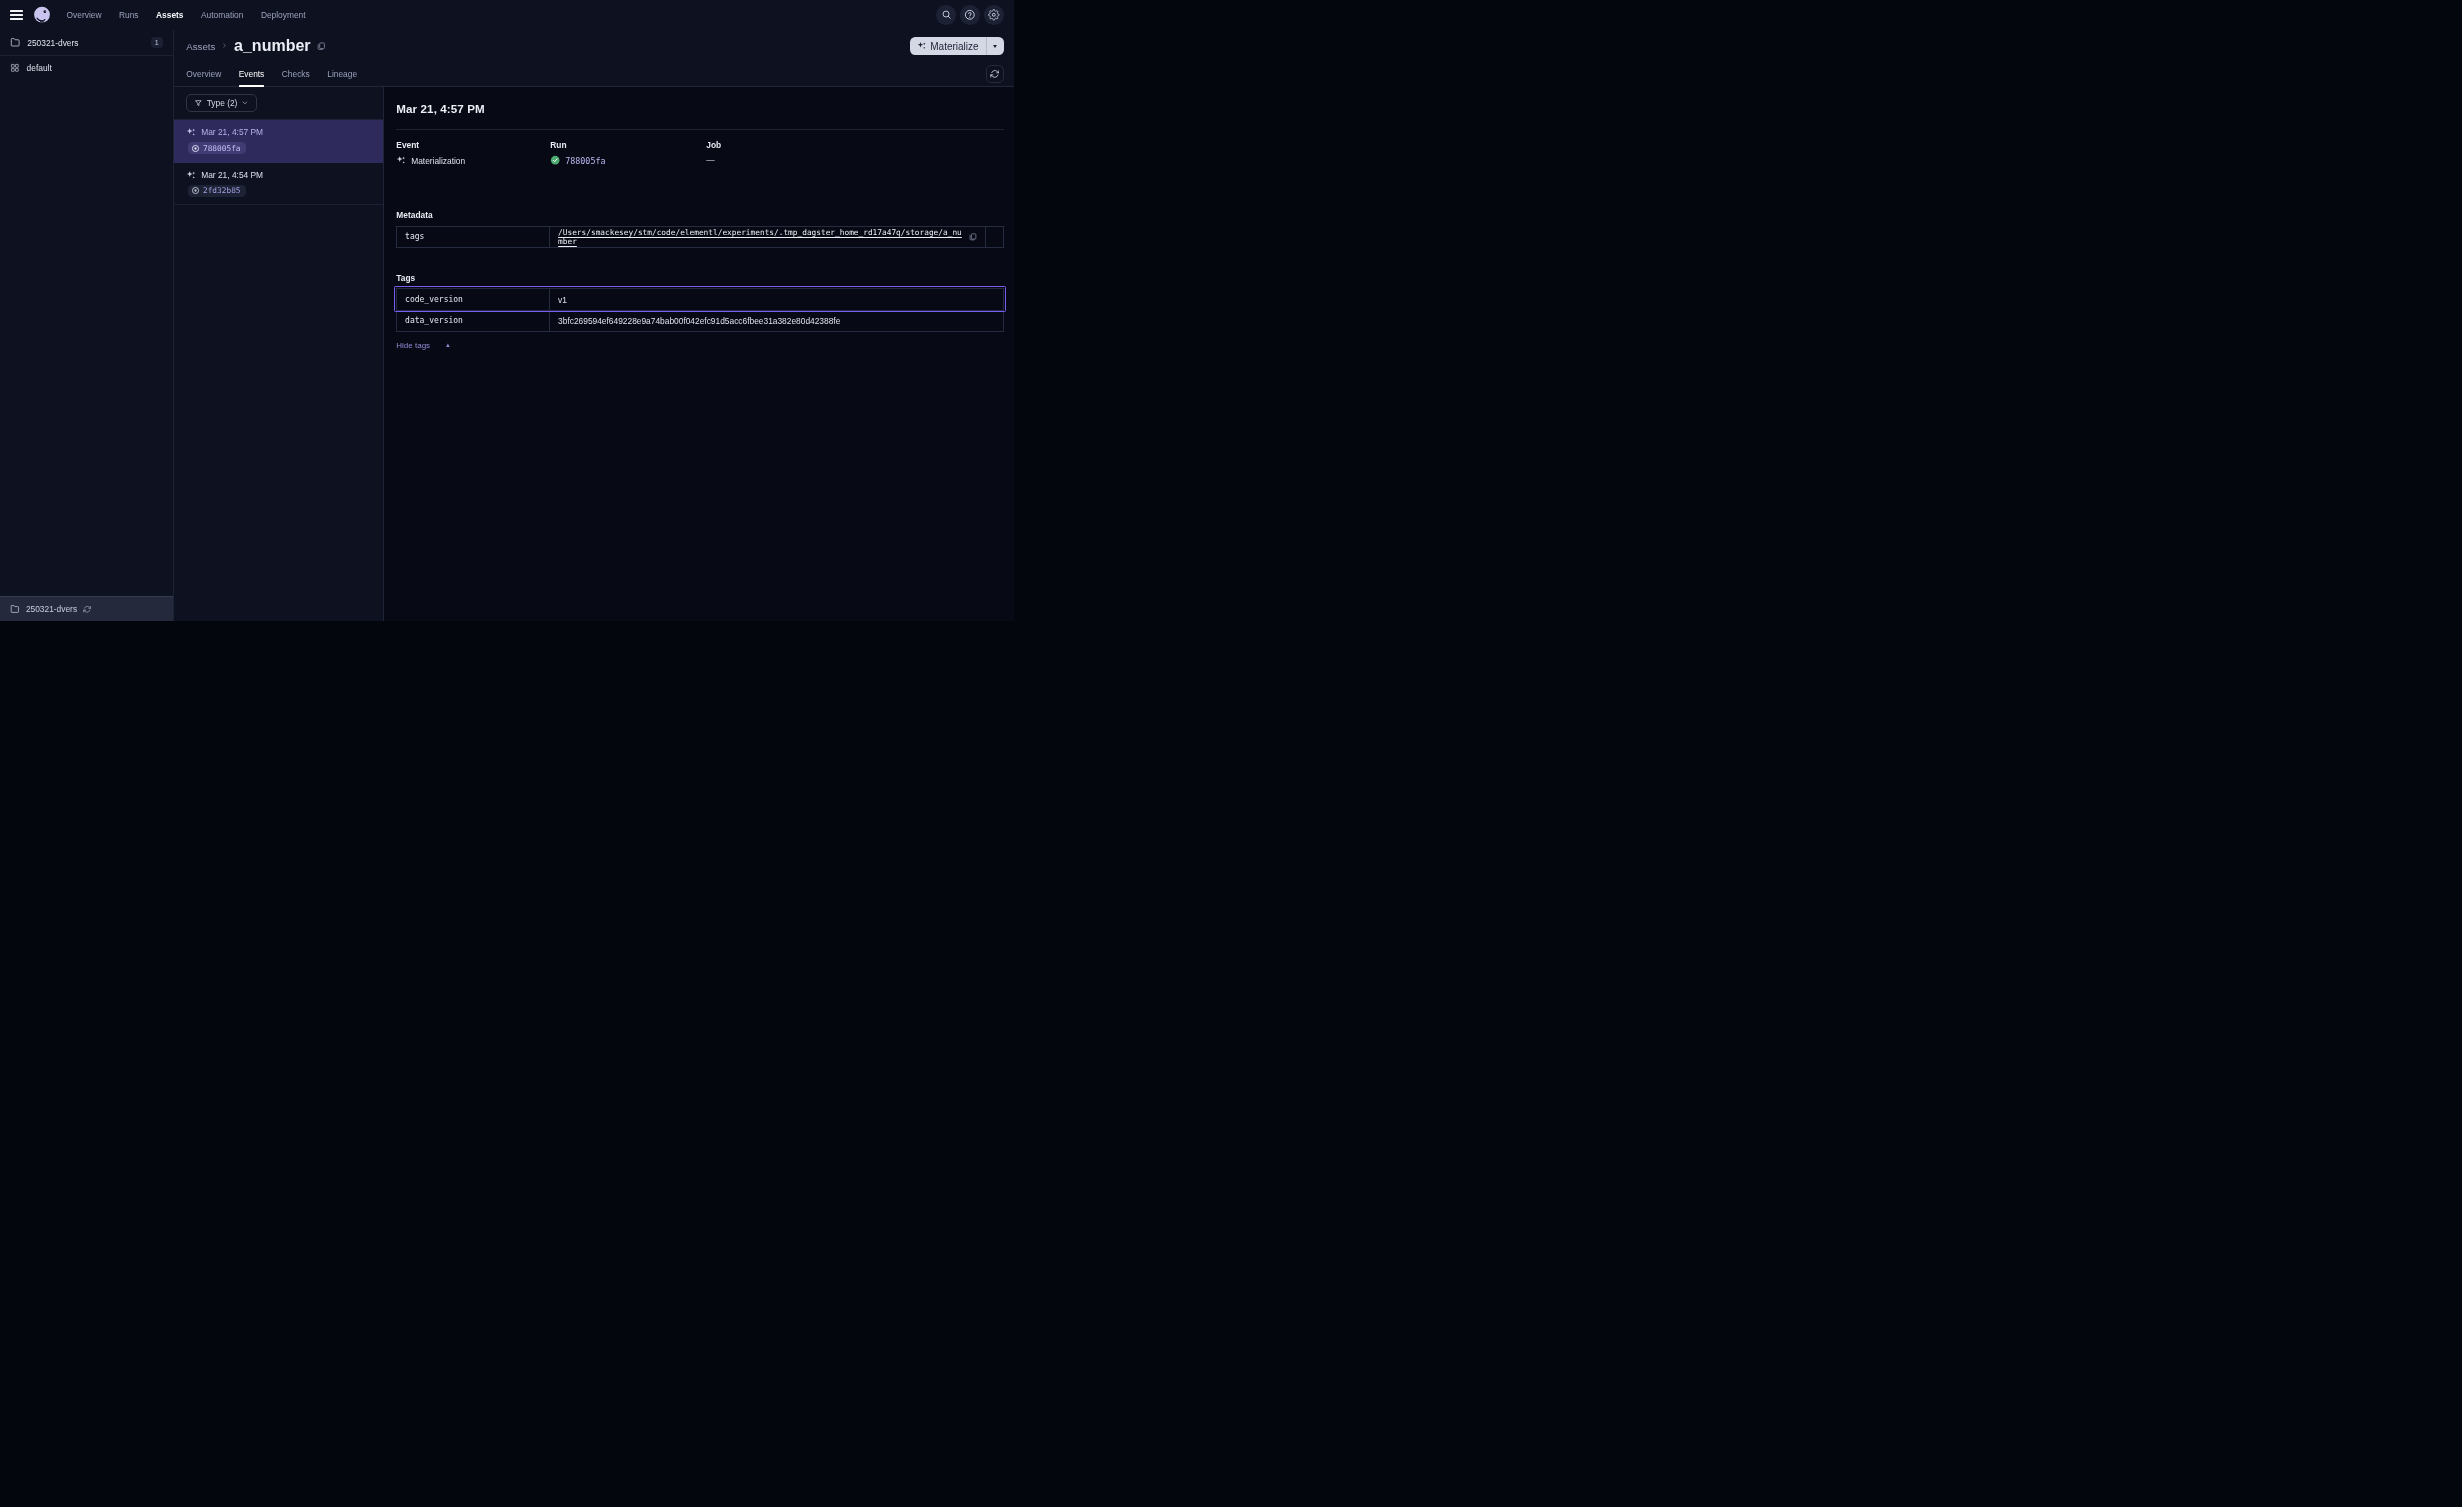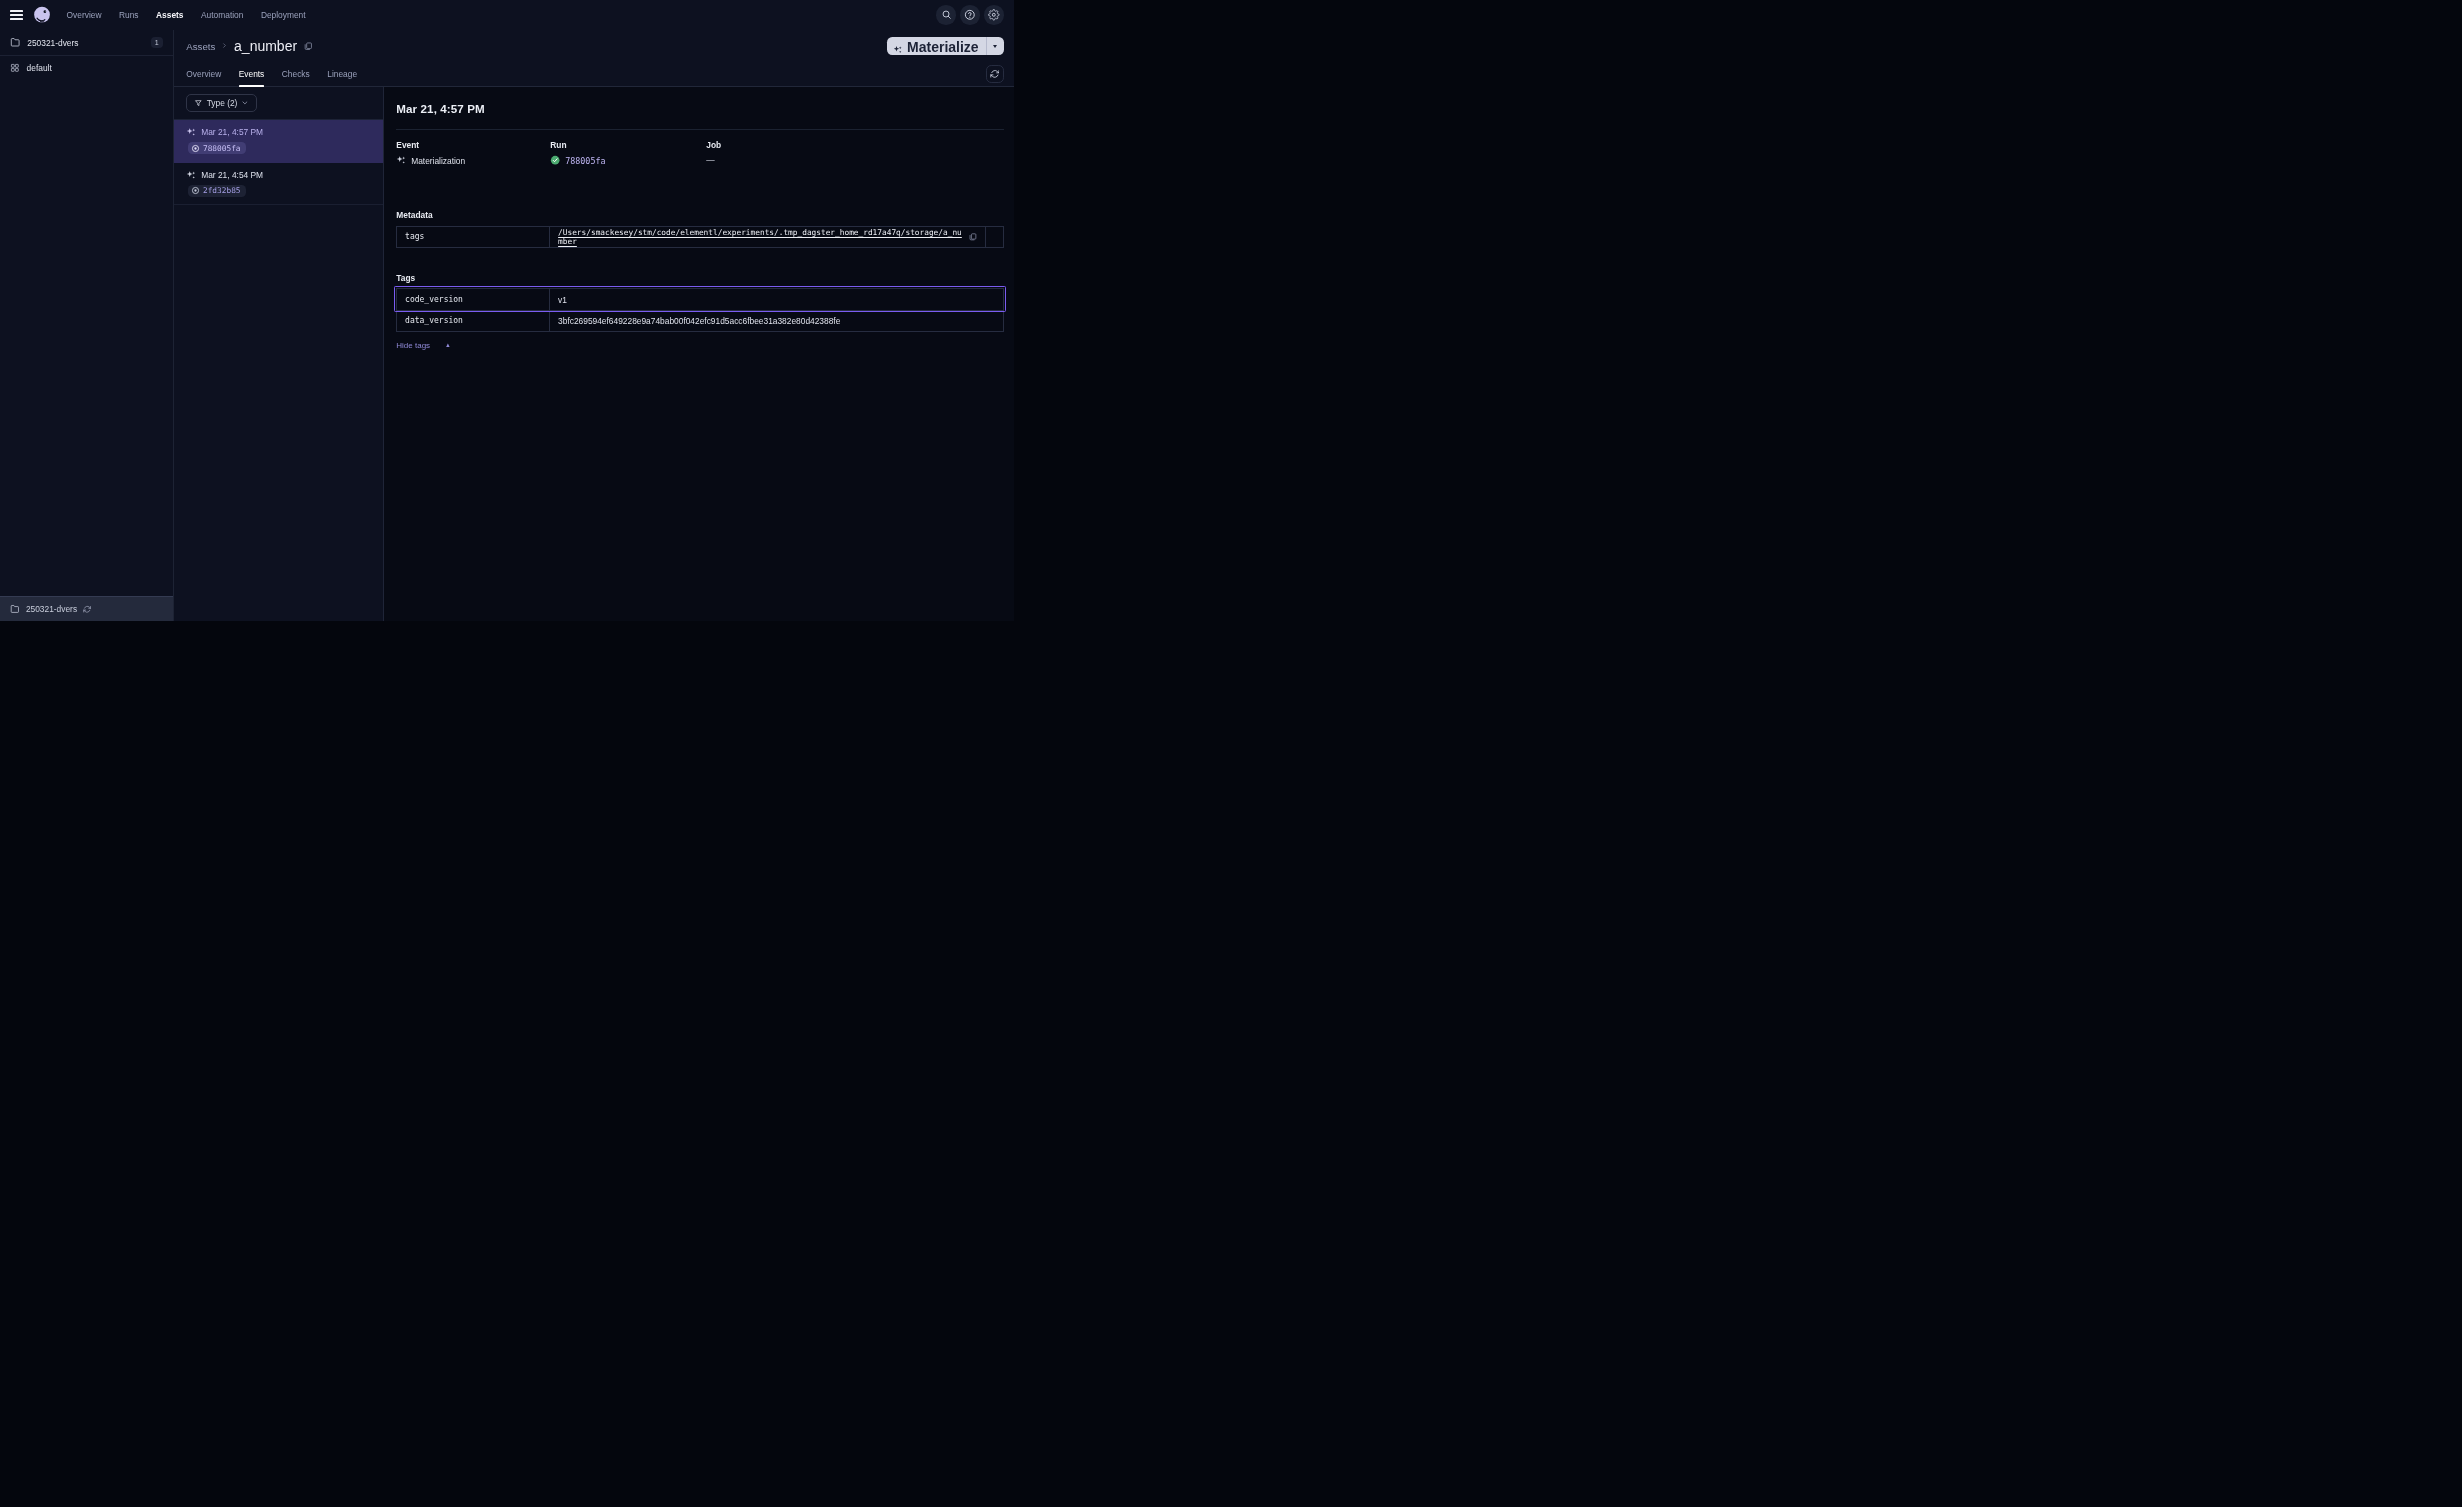--- a/index.html
+++ b/index.html
@@ -44,24 +44,24 @@
   .count-badge{margin-left:auto;min-width:11.6px;height:11.6px;padding:0 3.2px;background:#1b2032;border-radius:3.9px;color:#c3c8d8;font-size:7.1px;display:flex;align-items:center;justify-content:center}
   .side-footer{margin-top:auto;height:24.6px;background:#242a3c;border-top:0.6px solid #343b52;display:flex;align-items:center;gap:5.8px;padding:0 10.4px;color:#c9cedc;font-size:8.4px;cursor:pointer}
   .side-footer .sync{color:#9fa5ba;display:flex}
 
   
   .content{display:flex;flex-direction:column;min-height:0;background:var(--bg-panel)}
   .content-header{height:32px;display:flex;align-items:center;padding:0 9.7px 0 12.3px}
   .breadcrumb{display:flex;align-items:center;gap:5.8px}
   .crumb-root{font-size:9.7px;color:var(--text-dim);cursor:pointer}
   .crumb-sep{color:#6d7389;display:flex}
-  .crumb-current{font-size:14px;color:#edeef5;font-weight:400}
+  .crumb-current{font-size:16px;color:#edeef5;font-weight:700}
   .copy-btn{color:#8a90a8;display:flex;cursor:pointer}
   .materialize{margin-left:auto;height:18px;display:flex;align-items:stretch;background:var(--materialize-button-bg);border-radius:5.2px;overflow:hidden;cursor:pointer}
-  .materialize .seg-main{display:flex;align-items:flex-end;gap:3.9px;padding:0 7.1px 0 6.5px;color:#1c2236;font-size:14px;font-weight:700}
+  .materialize .seg-main{display:flex;align-items:center;gap:3.9px;padding:0 7.1px 0 6.5px;color:#1c2236;font-size:10px;font-weight:400}
   .materialize .seg-divider{width:0.6px;background:#b6bacd}
   .materialize .seg-caret{width:18px;display:flex;align-items:center;justify-content:center;color:#1c2236}
   .caret-down{width:0;height:0;border-left:2.9px solid transparent;border-right:2.9px solid transparent;border-top:3.2px solid currentColor}
 
   .tabs-row{height:25px;display:flex;align-items:stretch;padding:0 10.4px 0 12.3px;border-bottom:0.6px solid #212739;position:relative}
   .tabs{display:flex;gap:17.5px}
   .tab{display:flex;align-items:center;font-size:8.4px;font-weight:500;color:var(--text-dim);cursor:pointer;position:relative}
   .tab.active{color:#ffffff}
   .tab.active::after{content:"";position:absolute;left:0;right:0;bottom:-0.6px;height:1.9px;background:#ffffff;border-radius:0.6px}
   .refresh-btn{margin-left:auto;align-self:center;width:18px;height:18px;border:0.6px solid #262c40;border-radius:5.2px;display:flex;align-items:center;justify-content:center;color:#ccd1e0;cursor:pointer}

